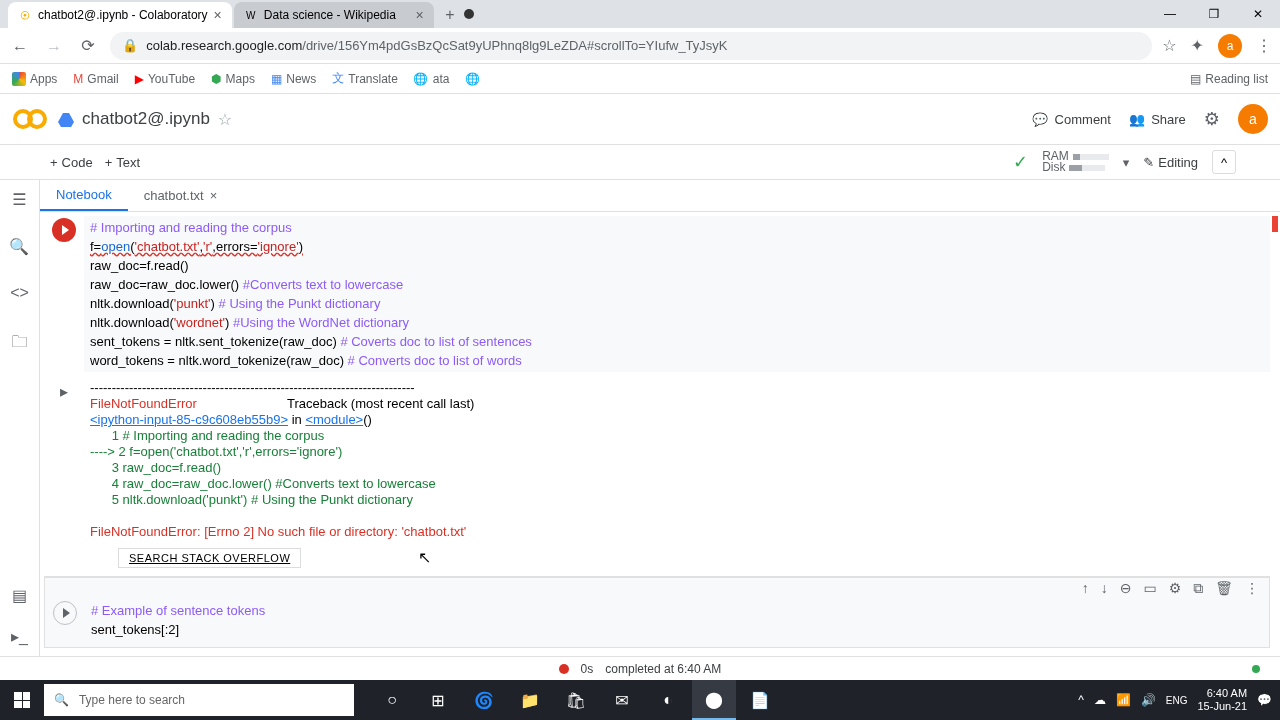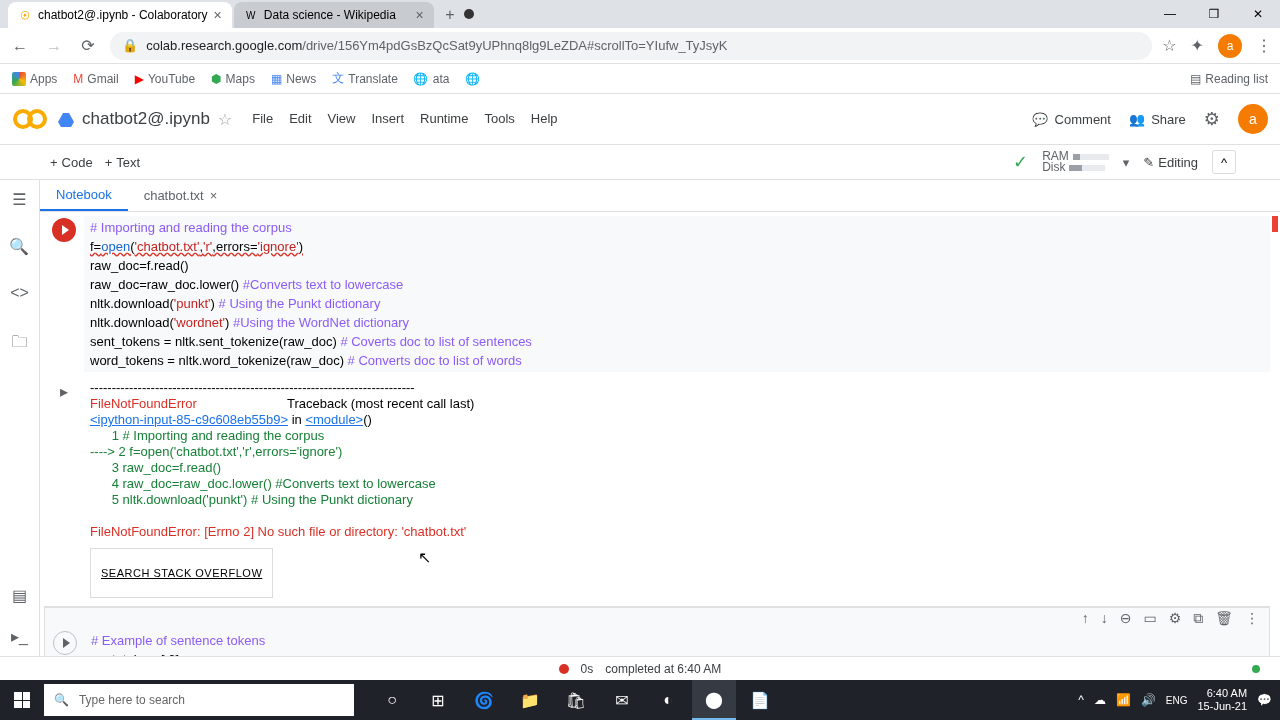--- a/index.html
+++ b/index.html
@@ -24,21 +24,21 @@
 .avatar-sm { width: 24px; height: 24px; background: #f57c00; border-radius: 50%; display: flex; align-items: center; justify-content: center; color: #fff; font-size: 12px; }
 
 .bookmarks { height: 30px; display: flex; align-items: center; padding: 0 12px; gap: 16px; font-size: 12px; color: #5f6368; border-bottom: 1px solid #e0e0e0; }
 .bm-item { display: flex; align-items: center; gap: 4px; }
 .bm-icon { width: 14px; height: 14px; display: inline-block; }
 .reading-list { margin-left: auto; }
 
 
 .colab-header { height: 50px; display: flex; align-items: center; padding: 0 12px; gap: 10px; }
 .colab-logo { width: 36px; height: 36px; }
-.colab-title-area { display: flex; flex-direction: row; flex: 1; gap: 20px; }
+.colab-title-area { display: flex; flex-direction: column; flex: 1; gap: 20px; }
 .title-row { display: flex; align-items: center; gap: 8px; }
 .drive-icon { width: 16px; height: 16px; }
 .notebook-title { font-size: 17px; color: #3c4043; }
 .star { color: #9aa0a6; font-size: 16px; }
 .menu-row { display: flex; gap: 16px; font-size: 13px; color: #3c4043; padding-top: 2px; }
 .header-actions { display: flex; align-items: center; gap: 18px; }
 .hdr-btn { display: flex; align-items: center; gap: 6px; font-size: 13px; color: #3c4043; }
 .avatar-lg { width: 30px; height: 30px; background: #f57c00; border-radius: 50%; display: flex; align-items: center; justify-content: center; color: #fff; font-size: 14px; }
 
 
@@ -77,21 +77,21 @@
 .comment { color: #8b5cf6; }
 .string { color: #c5221f; }
 .func { color: #1967d2; }
 .err-wave { text-decoration: underline wavy #d93025; }
 
 .output-gutter { width: 40px; display: flex; justify-content: center; padding-top: 4px; color: #5f6368; }
 .output-area { flex: 1; font-family: Consolas, monospace; font-size: 13px; line-height: 16px; white-space: pre; padding: 2px 6px; }
 .err-red { color: #d93025; }
 .err-link { color: #1a73e8; text-decoration: underline; }
 .err-green { color: #188038; }
-.so-btn { border: 1px solid #dadce0; padding: 16px 10px; font-size: 11px; letter-spacing: 0.5px; display: inline-block; margin-top: 8px; text-decoration: underline; }
+.so-btn { border: 1px solid #dadce0; padding: 1px 10px; font-size: 11px; letter-spacing: 0.5px; display: inline-block; margin-top: 8px; text-decoration: underline; margin-left: 28px; }
 
 .cell-toolbar { display: flex; gap: 12px; justify-content: flex-end; padding: 2px 10px; color: #5f6368; font-size: 14px; border-top: 1px solid #e0e0e0; }
 .cell2-wrap { background: #f8f9fa; border: 1px solid #e0e0e0; }
 
 
 .status-bar { height: 24px; border-top: 1px solid #e0e0e0; display: flex; align-items: center; justify-content: center; gap: 12px; font-size: 12px; color: #3c4043; position: relative; }
 .status-dot-r { width: 10px; height: 10px; background: #d93025; border-radius: 50%; }
 .status-dot-g { position: absolute; right: 20px; width: 8px; height: 8px; background: #34a853; border-radius: 50%; }
 
 
@@ -190,29 +190,20 @@
       <circle cx="11" cy="18" r="8" fill="none" stroke="#f9ab00" stroke-width="4"></circle>
       <circle cx="25" cy="18" r="8" fill="none" stroke="#f9ab00" stroke-width="4"></circle>
     </svg>
   <div class="colab-title-area">
     <div class="title-row">
       <svg class="drive-icon" viewBox="0 0 16 16">
           <polygon points="5,2 11,2 16,11 13,16 3,16 0,11" fill="#4285f4"></polygon>
         </svg>
       <span class="notebook-title">chatbot2@.ipynb</span>
       <span class="star">☆</span>
-    </div>
-    <div class="menu-row">
-      <span>File</span>
-      <span>Edit</span>
-      <span>View</span>
-      <span>Insert</span>
-      <span>Runtime</span>
-      <span>Tools</span>
-      <span>Help</span>
     </div>
   </div>
   <div class="header-actions">
     <div class="hdr-btn">
         <span>💬</span>
         <span>Comment</span>
       </div>
     <div class="hdr-btn">
         <span>👥</span>
         <span>Share</span>

